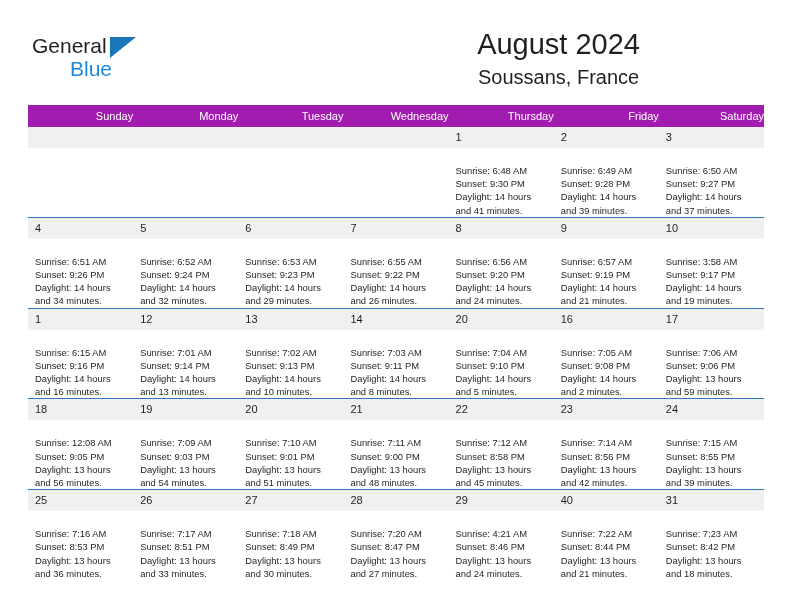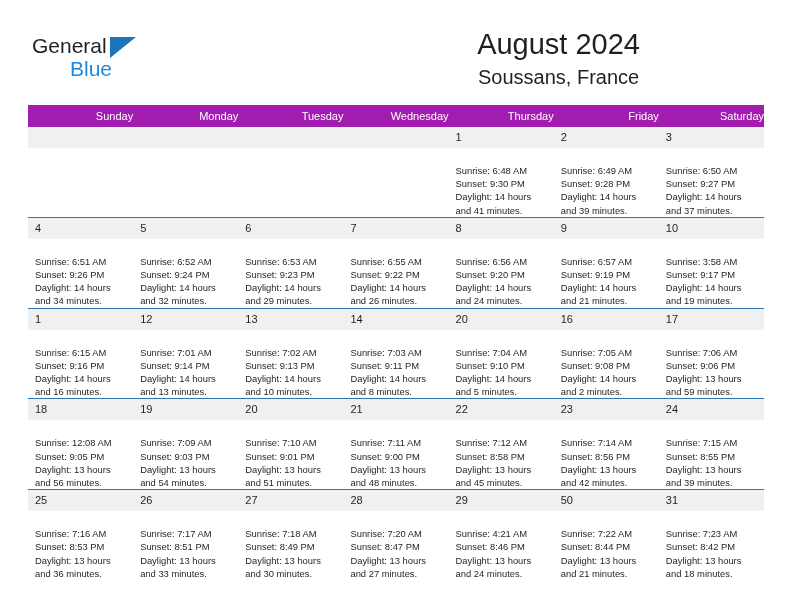--- a/index.html
+++ b/index.html
@@ -446,21 +446,21 @@
           <td>
             <div class="daynum">29</div>
             <div class="cellbody">
               <div>Sunrise: 4:21 AM</div>
               <div>Sunset: 8:46 PM</div>
               <div>Daylight: 13 hours</div>
               <div>and 24 minutes.</div>
             </div>
           </td>
           <td>
-            <div class="daynum">50</div>
+            <div class="daynum">40</div>
             <div class="cellbody">
               <div>Sunrise: 7:22 AM</div>
               <div>Sunset: 8:44 PM</div>
               <div>Daylight: 13 hours</div>
               <div>and 21 minutes.</div>
             </div>
           </td>
           <td>
             <div class="daynum">31</div>
             <div class="cellbody">

